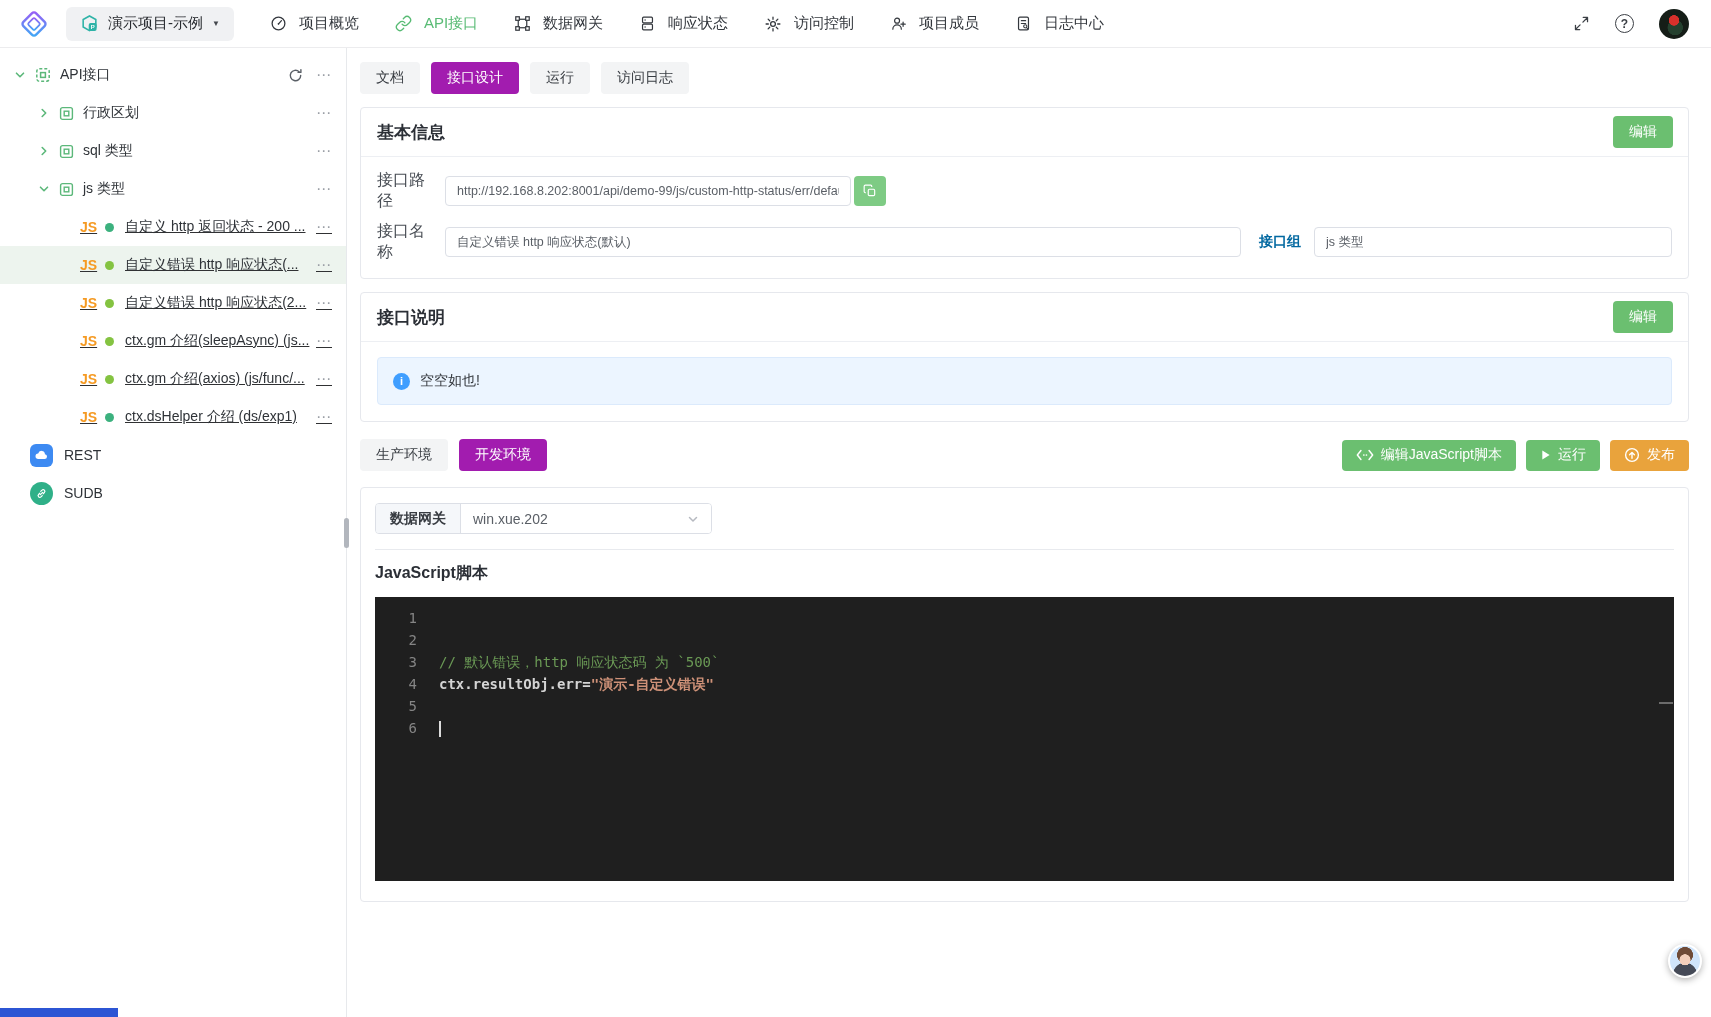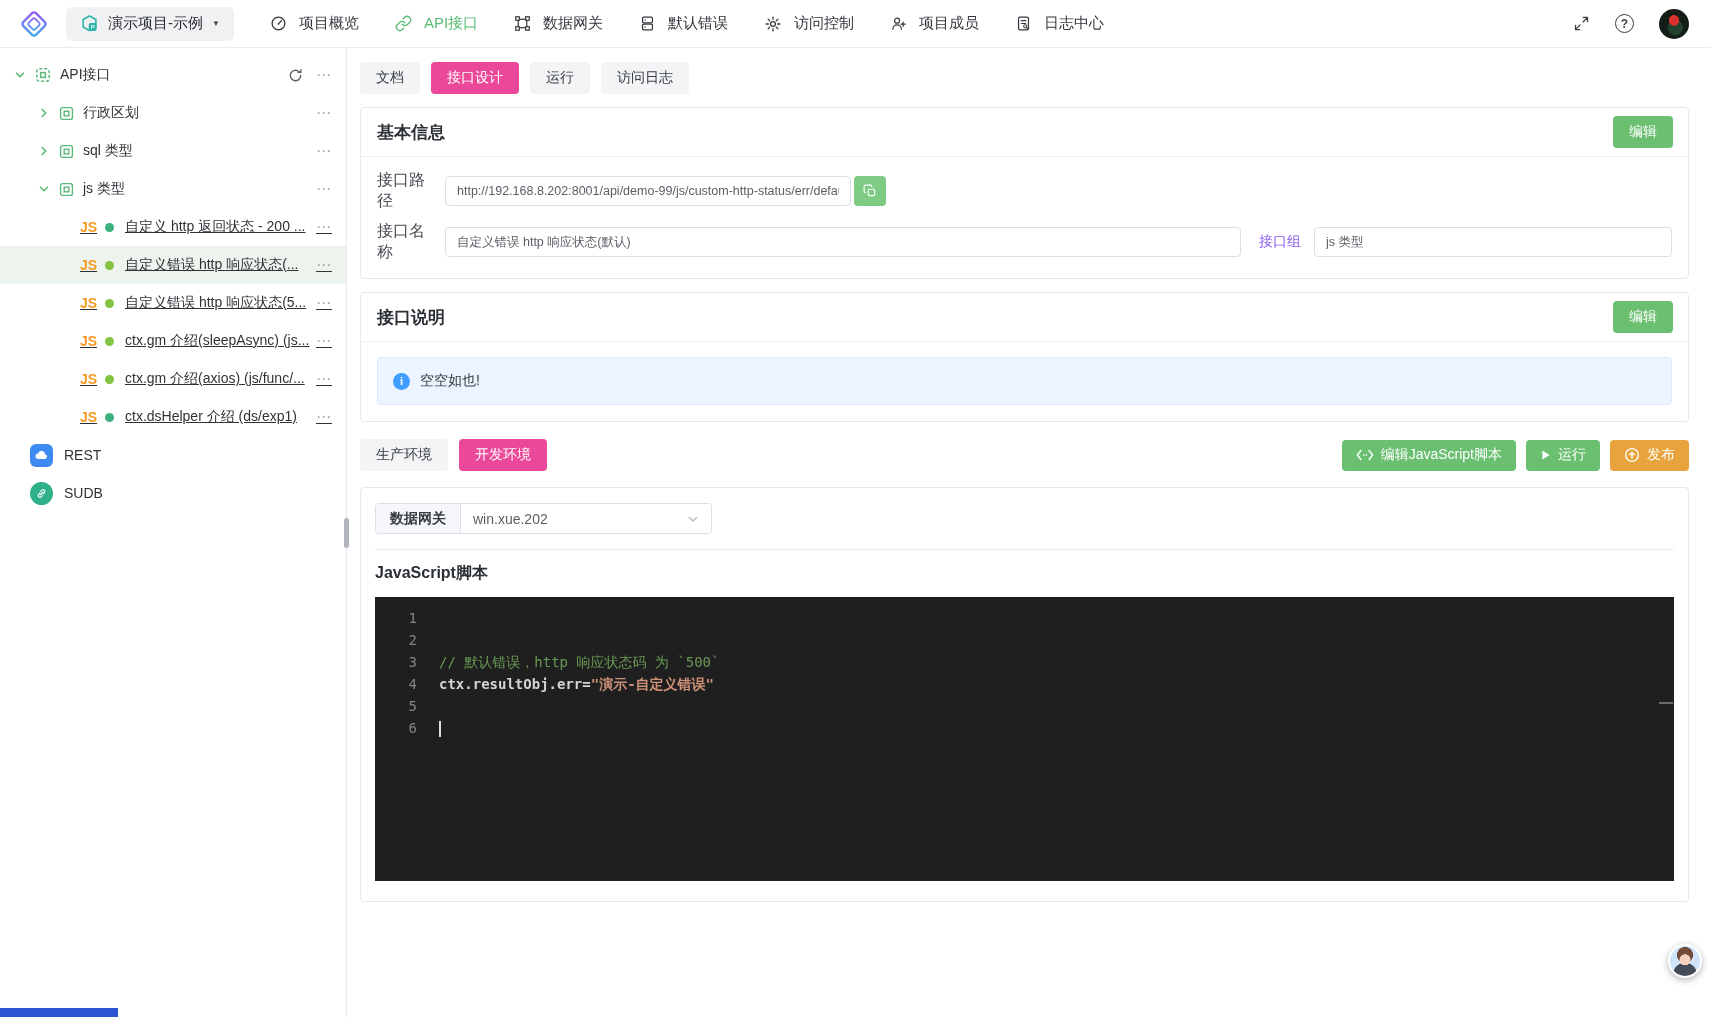--- a/index.html
+++ b/index.html
@@ -56,40 +56,40 @@
              align-items:center; justify-content:center; margin-right:11px; flex:none; }
   .resize-handle { position:absolute; right:-3px; top:470px; width:5px; height:30px;
                    background:#b2b6bd; border-radius:3px; cursor:col-resize; z-index:4; }
   .h-scrollbar { position:fixed; left:0; bottom:0; width:118px; height:9px; background:#2c55d4; cursor:pointer; }
 
   
   .main { flex:1; padding:14px 22px 0 13px; overflow:hidden; }
   .tabs { display:flex; gap:11px; }
   .tab { background:#f3f4f5; color:#383c42; padding:7px 16px; border-radius:4px; font-size:14px;
          border:none; cursor:pointer; }
-  .tab.active { background:#ec4899; color:#fff; }
+  .tab.active { background:#a21caf; color:#fff; }
 
   .card { border:1px solid #e6e8ed; border-radius:4px; margin-top:13px; background:#fff; }
   .card-head { display:flex; align-items:center; justify-content:space-between;
                padding:8px 15px 8px 16px; border-bottom:1px solid #edeff3; }
   .card-title { font-size:17px; font-weight:700; color:#2b2f36;text-align:center; }
   .btn-green-sm { background:#6bbf70; color:#fff; border:none; border-radius:4px;
                   padding:7px 16px; font-size:14px; cursor:pointer; }
   .card-body { padding:13px 16px 15px; }
 
   .form-row { display:flex; align-items:center; }
   .form-row + .form-row { margin-top:9px; }
   .form-label { width:58px; flex:none; margin-right:10px; color:#484d54; font-size:16px; }
   input.text { height:30px; border:1px solid #dcdfe6; border-radius:4px; padding:0 11px;
                font-size:12.5px; color:#5a5f66; background:#fff; font-family:inherit; outline:none; }
   .path-input { width:406px; }
   .copy-btn { width:32px; height:30px; background:#7ecb84; border:none; border-radius:4px;
               margin-left:3px; display:flex; align-items:center; justify-content:center; cursor:pointer; }
   .name-input { width:796px; font-size:14px; }
-  .group-label { margin-left:auto; margin-right:13px; color:#8b5cf6; }
+  .group-label { margin-left:auto; margin-right:13px; color:#0369a1;font-weight:bold; }
   .group-input { width:358px; font-size:14px; }
 
   .alert-info { background:#ecf5ff; border:1px solid #dbeafc; border-radius:4px; height:48px;
                 display:flex; align-items:center; gap:10px; padding:0 15px; margin:2px 0 1px; }
   .info-ic { width:17px; height:17px; border-radius:50%; background:#3f9eff; color:#fff;
              font-size:11px; font-weight:700; display:flex; align-items:center; justify-content:center; flex:none; }
   .alert-text { font-size:14px; color:#34383e; }
 
   .env-row { display:flex; align-items:center; margin-top:17px; }
   .env-actions { margin-left:auto; display:flex; gap:10px; }
@@ -180,21 +180,21 @@
       </svg>
       <span>数据网关</span>
     </a>
     <a class="nav-item">
       <svg width="17" height="17" viewBox="0 0 24 24">
         <rect x="5" y="3" width="14" height="8" rx="1.5" fill="none" stroke="currentColor" stroke-width="1.7"></rect>
         <rect x="5" y="13" width="14" height="8" rx="1.5" fill="none" stroke="currentColor" stroke-width="1.7"></rect>
         <circle cx="8.6" cy="7" r="1" fill="currentColor"></circle>
           <circle cx="8.6" cy="17" r="1" fill="currentColor"></circle>
       </svg>
-      <span>默认错误</span>
+      <span>响应状态</span>
     </a>
     <a class="nav-item">
       <svg width="18" height="18" viewBox="0 0 24 24">
         <circle cx="12" cy="12" r="3.2" fill="none" stroke="currentColor" stroke-width="1.7"></circle>
         <path d="M12 2.8v3M12 18.2v3M2.8 12h3M18.2 12h3M5.5 5.5l2.1 2.1M16.4 16.4l2.1 2.1M18.5 5.5l-2.1 2.1M7.6 16.4l-2.1 2.1" stroke="currentColor" stroke-width="1.7" stroke-linecap="round"></path>
       </svg>
       <span>访问控制</span>
     </a>
     <a class="nav-item">
       <svg width="17" height="17" viewBox="0 0 24 24">
@@ -324,21 +324,21 @@
       <span class="api-dot" style="background:#84c341"></span>
       <span class="tree-label">自定义错误 http 响应状态(...</span>
       <span class="row-actions">
           <span class="dots-glyph">⋯</span>
         </span>
     </div>
 
     <div class="tree-row lvl2">
       <span class="js-badge">JS</span>
       <span class="api-dot" style="background:#84c341"></span>
-      <span class="tree-label">自定义错误 http 响应状态(5...</span>
+      <span class="tree-label">自定义错误 http 响应状态(2...</span>
       <span class="row-actions">
           <span class="dots-glyph">⋯</span>
         </span>
     </div>
 
     <div class="tree-row lvl2">
       <span class="js-badge">JS</span>
       <span class="api-dot" style="background:#84c341"></span>
       <span class="tree-label">ctx.gm 介绍(sleepAsync) (js...</span>
       <span class="row-actions">

